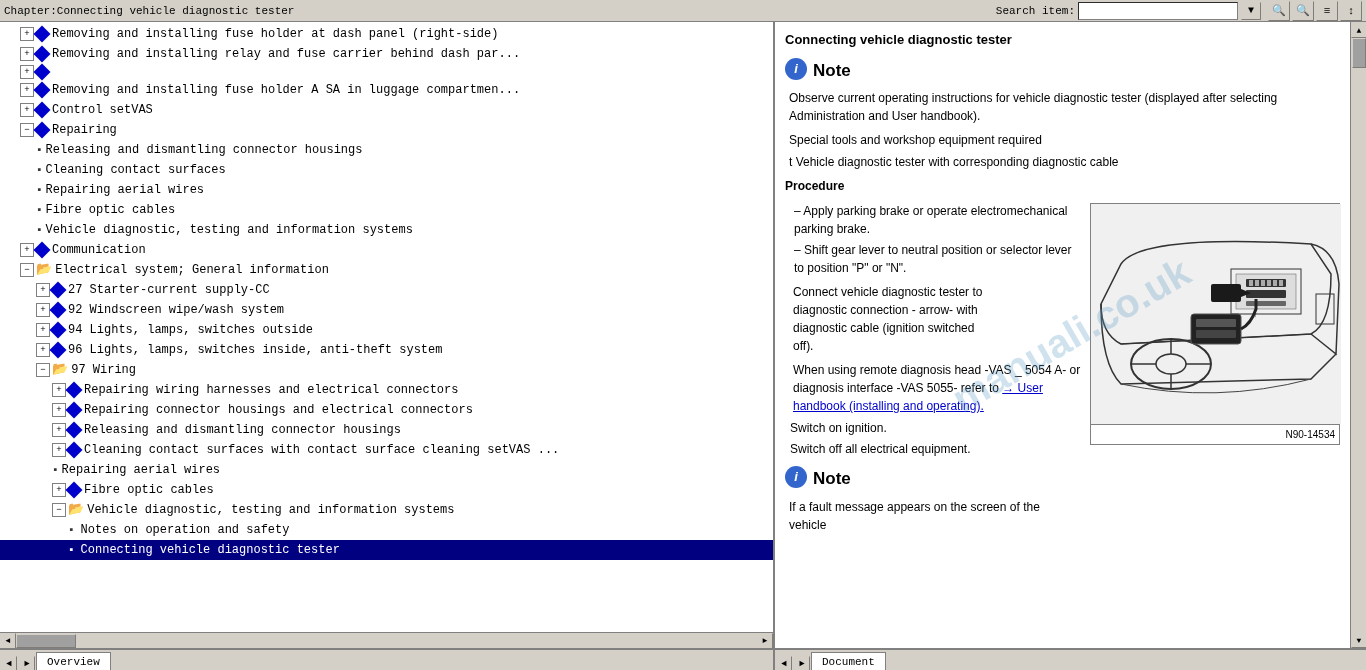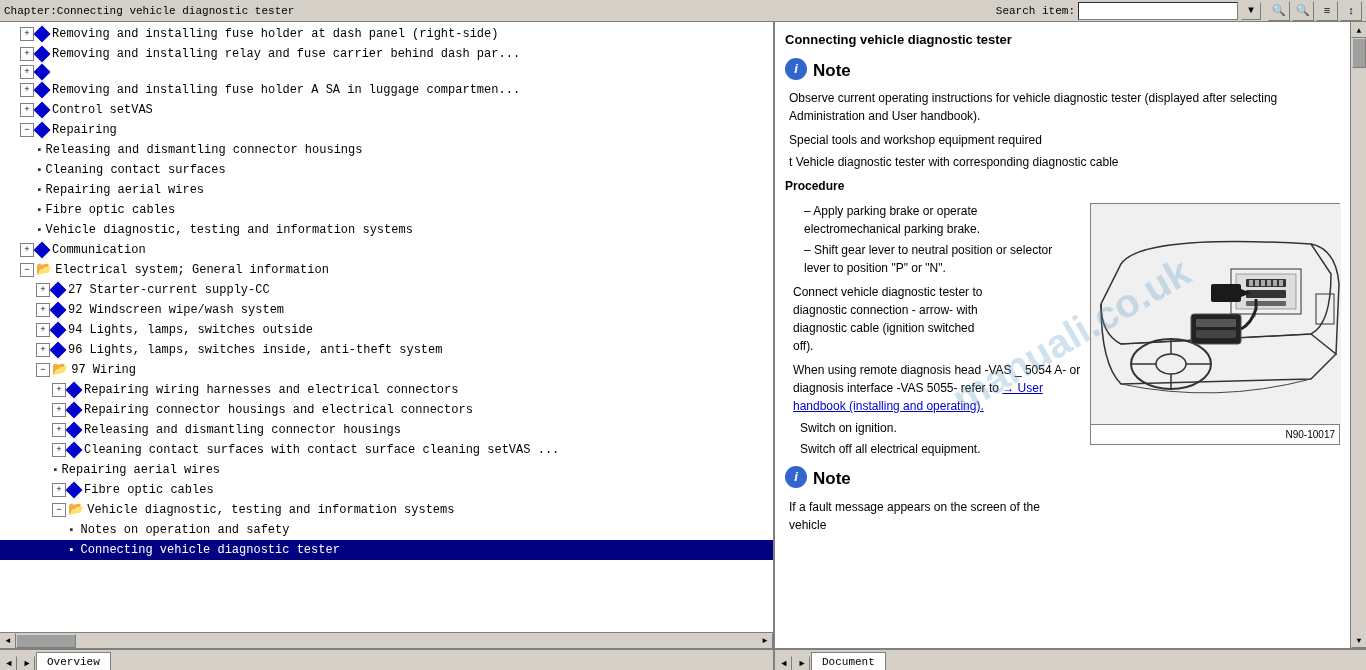--- a/index.html
+++ b/index.html
@@ -201,21 +201,21 @@
       display: flex;
       align-items: center;
       justify-content: center;
       border-radius: 50%;
       font-size: 13px;
       flex-shrink: 0;
     }
     .note-label { font-weight: bold; font-size: 17px; }
 
     .doc-para { margin: 4px 4px; }
-    .doc-list-item { margin: 3px 11px; padding-left: 8px; }
+    .doc-list-item { margin: 3px 1px; padding-left: 8px; }
 
     .procedure-heading { font-weight: bold; margin: 6px 0 4px 0; }
 
     .link-text { color: #0000cc; text-decoration: underline; cursor: pointer; }
 
     .diagram-box {
       float: right;
       border: 1px solid #808080;
       margin: 4px 0 4px 8px;
       width: 250px;
@@ -599,21 +599,21 @@
 
                   <path d="M 30 180 Q 125 200 220 175" fill="none" stroke="#444" stroke-width="1"></path>
 
                   <rect x="100" y="110" width="50" height="30" fill="#222" rx="3" stroke="#555" stroke-width="1"></rect>
                   <rect x="105" y="115" width="40" height="8" fill="#555" rx="1"></rect>
                   <rect x="105" y="126" width="40" height="8" fill="#444" rx="1"></rect>
 
                   <path d="M 150 125 Q 160 120 165 105 L 165 95" fill="none" stroke="#222" stroke-width="3"></path>
                 </svg>
               </div>
-              <div class="diagram-label">N90-10017</div>
+              <div class="diagram-label">N90-14534</div>
             </div>
           </div>
 
         </div>
 
         <div class="right-scrollbar">
           <div class="scroll-arrow">▲</div>
           <div class="scroll-track-v">
             <div class="scroll-thumb-v"></div>
           </div>

